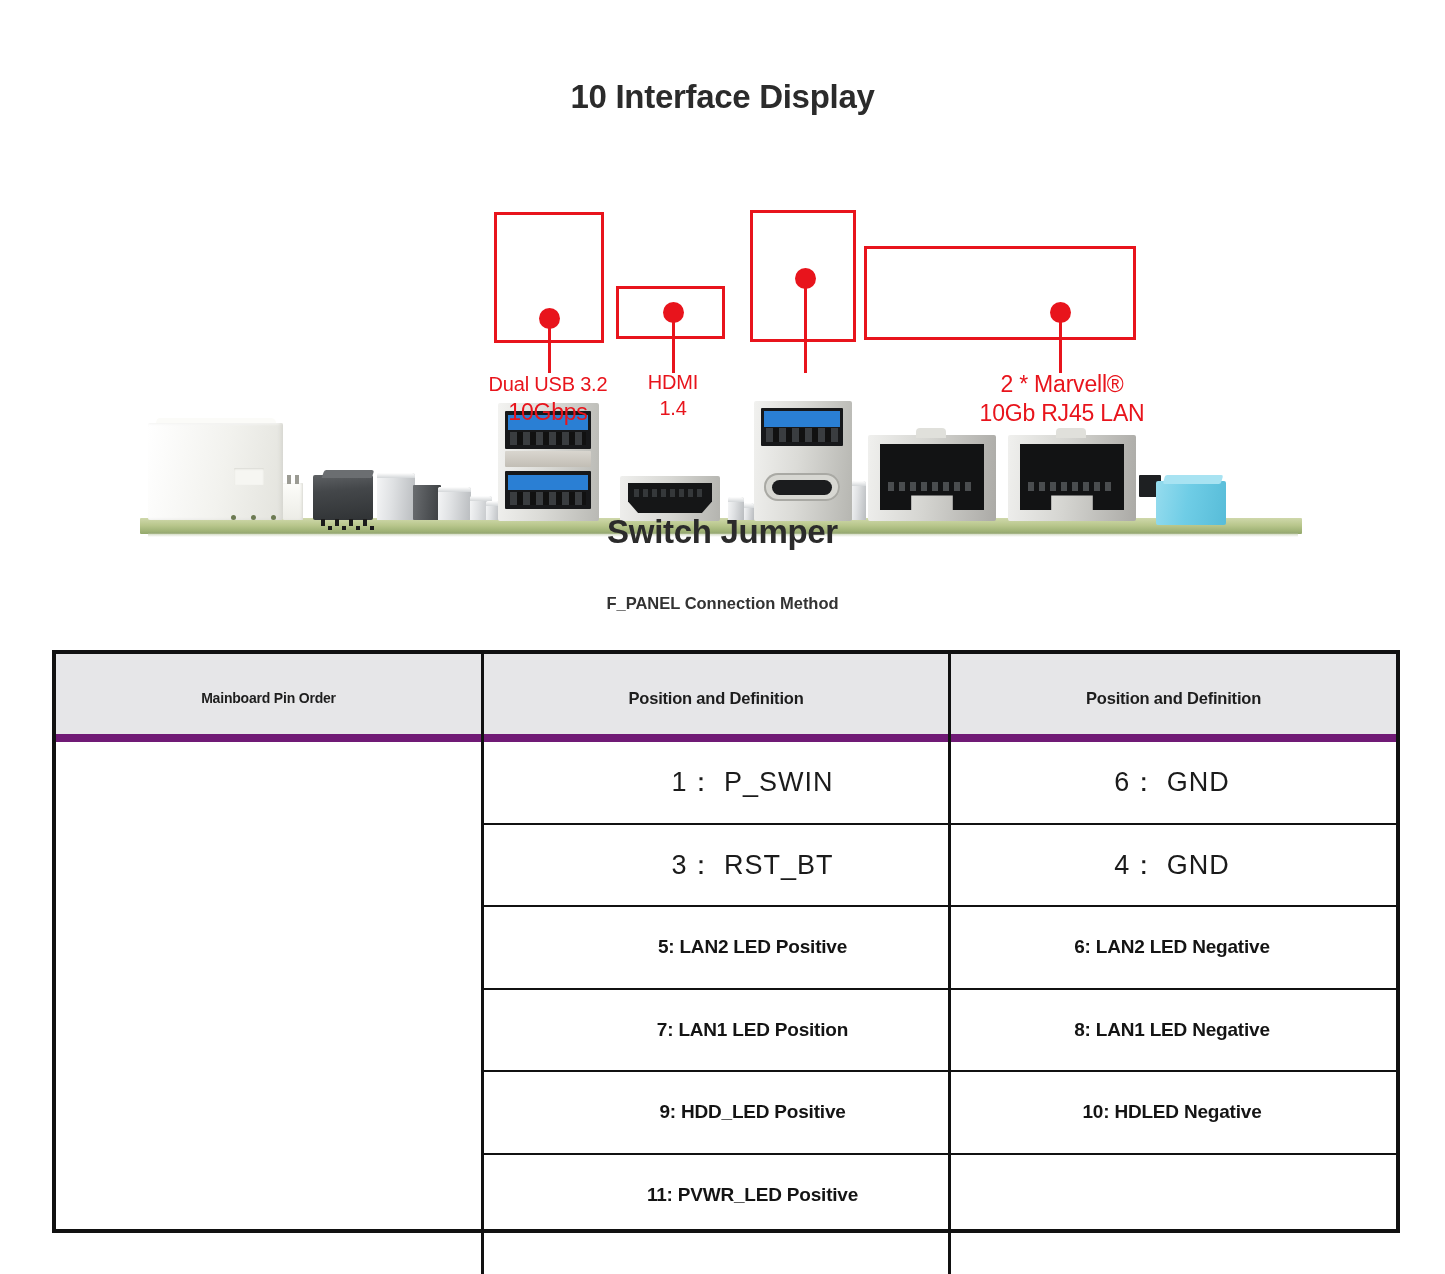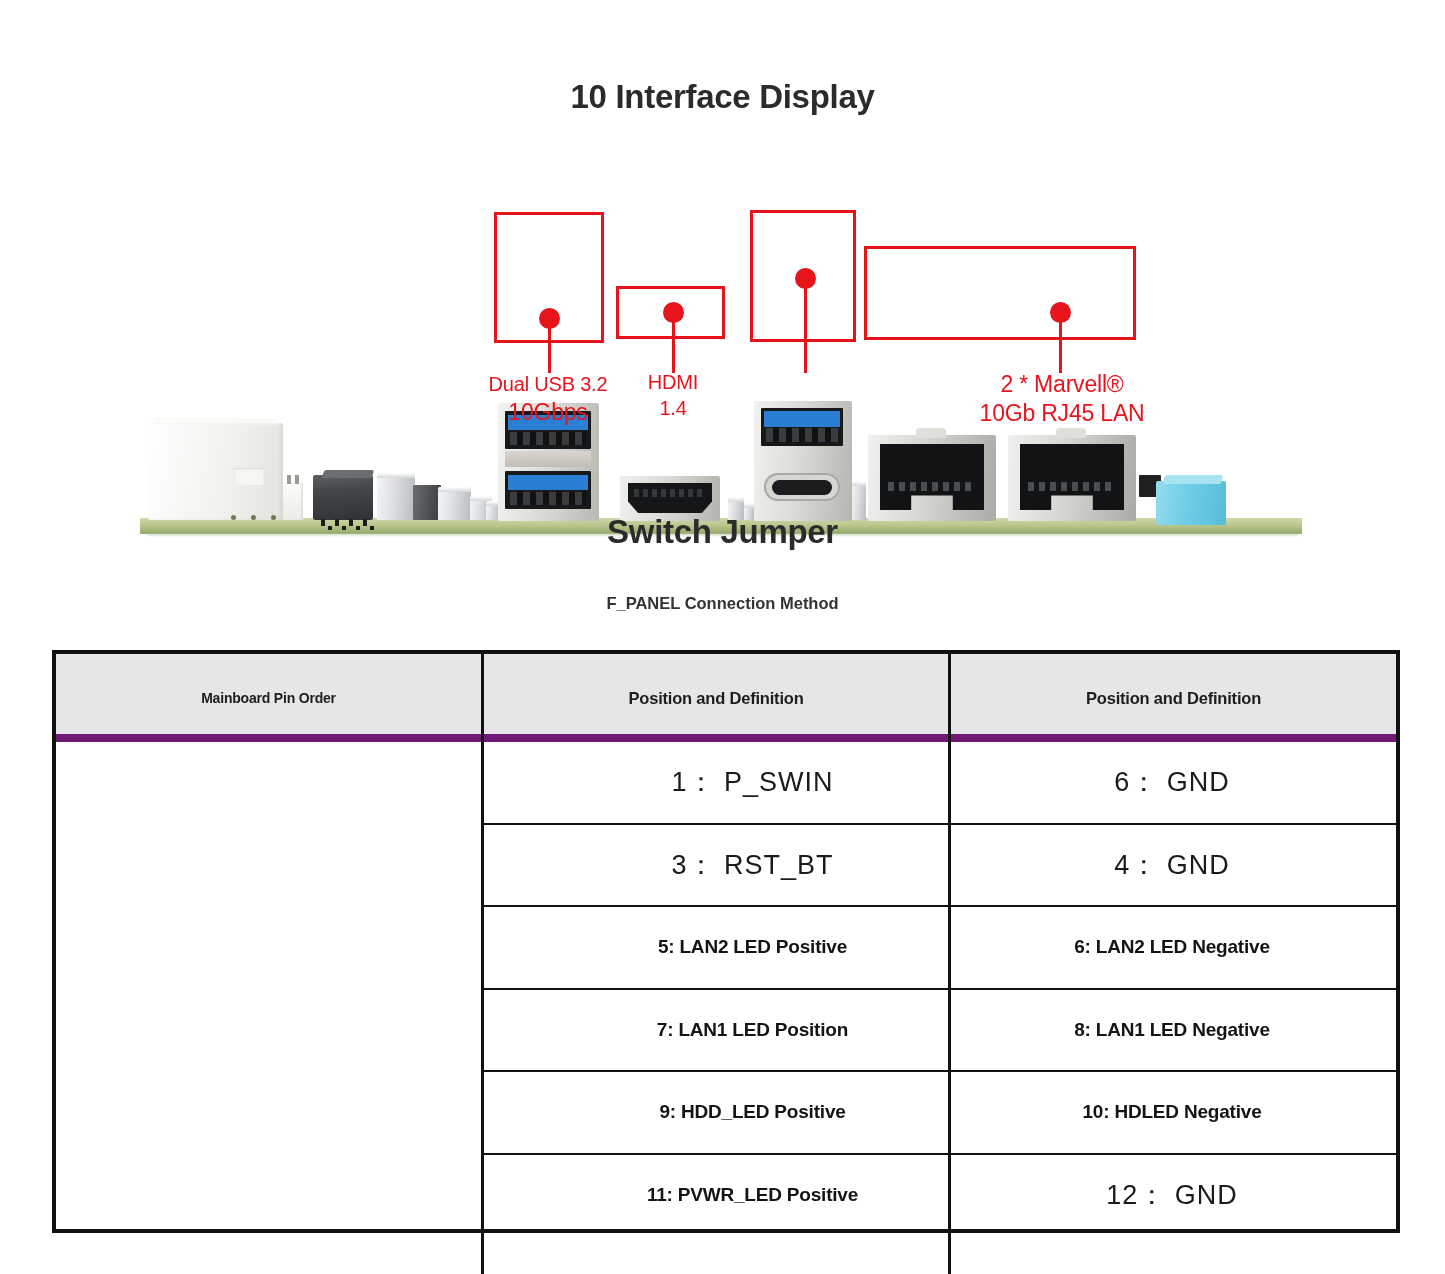--- a/index.html
+++ b/index.html
@@ -378,19 +378,18 @@
       <div class="row">
         <div class="cell left bold-style">7: LAN1 LED Position</div>
         <div class="cell right bold-style">8: LAN1 LED Negative</div>
       </div>
       <div class="row">
         <div class="cell left bold-style">9: HDD_LED Positive</div>
         <div class="cell right bold-style">10: HDLED Negative</div>
       </div>
       <div class="row">
         <div class="cell left bold-style">11: PVWR_LED Positive</div>
-        <div class="cell right mono-style">12： GND</div>
       </div>
     </div>
 
   </div>
 
 </div>
 
 </body></html>

